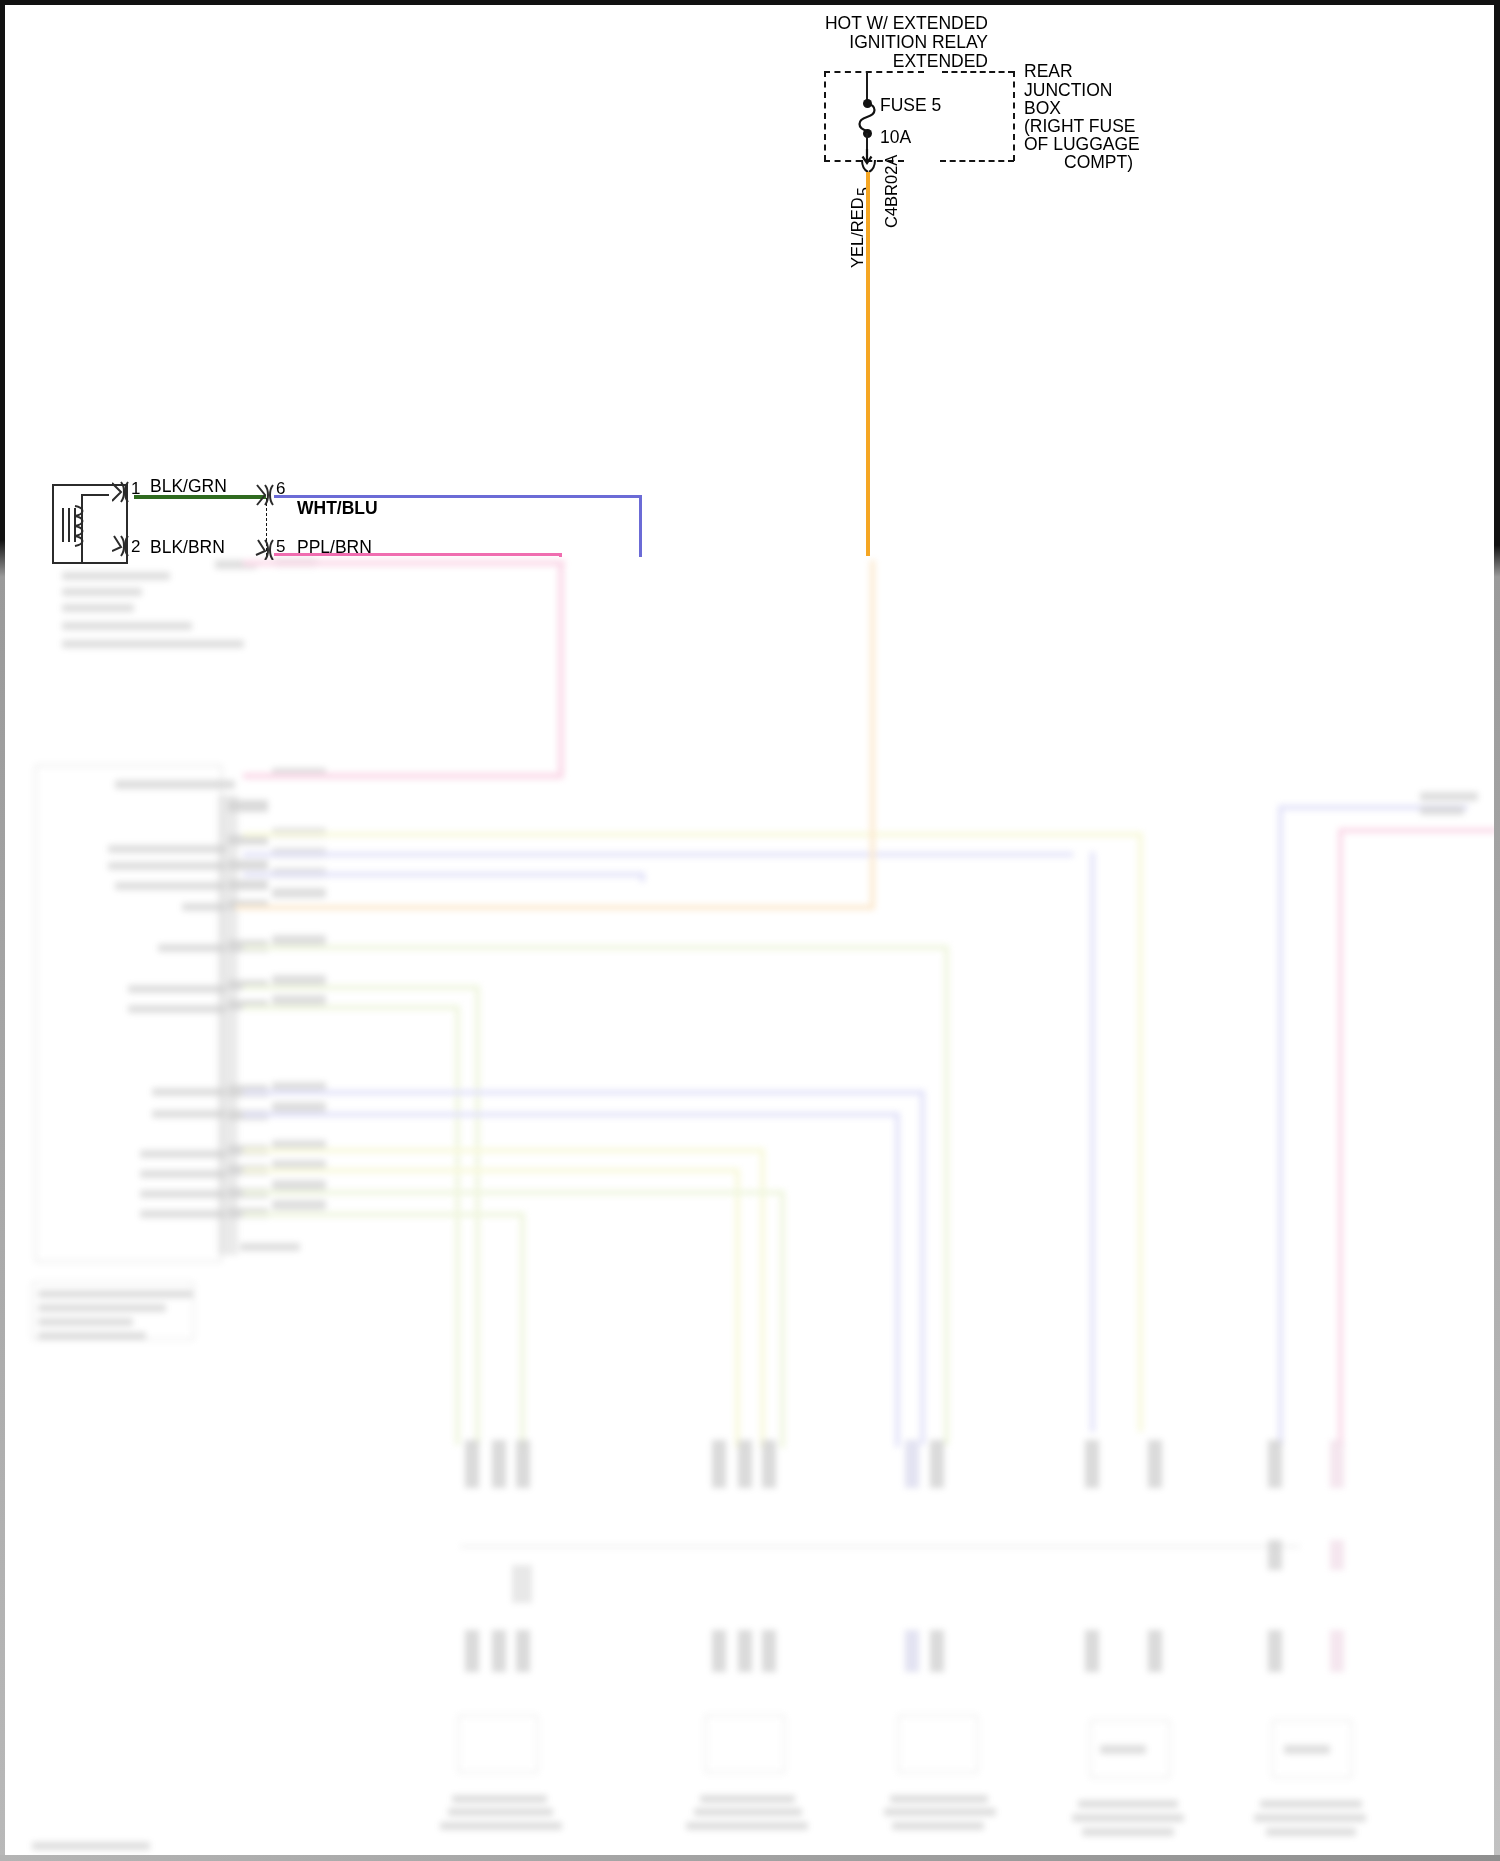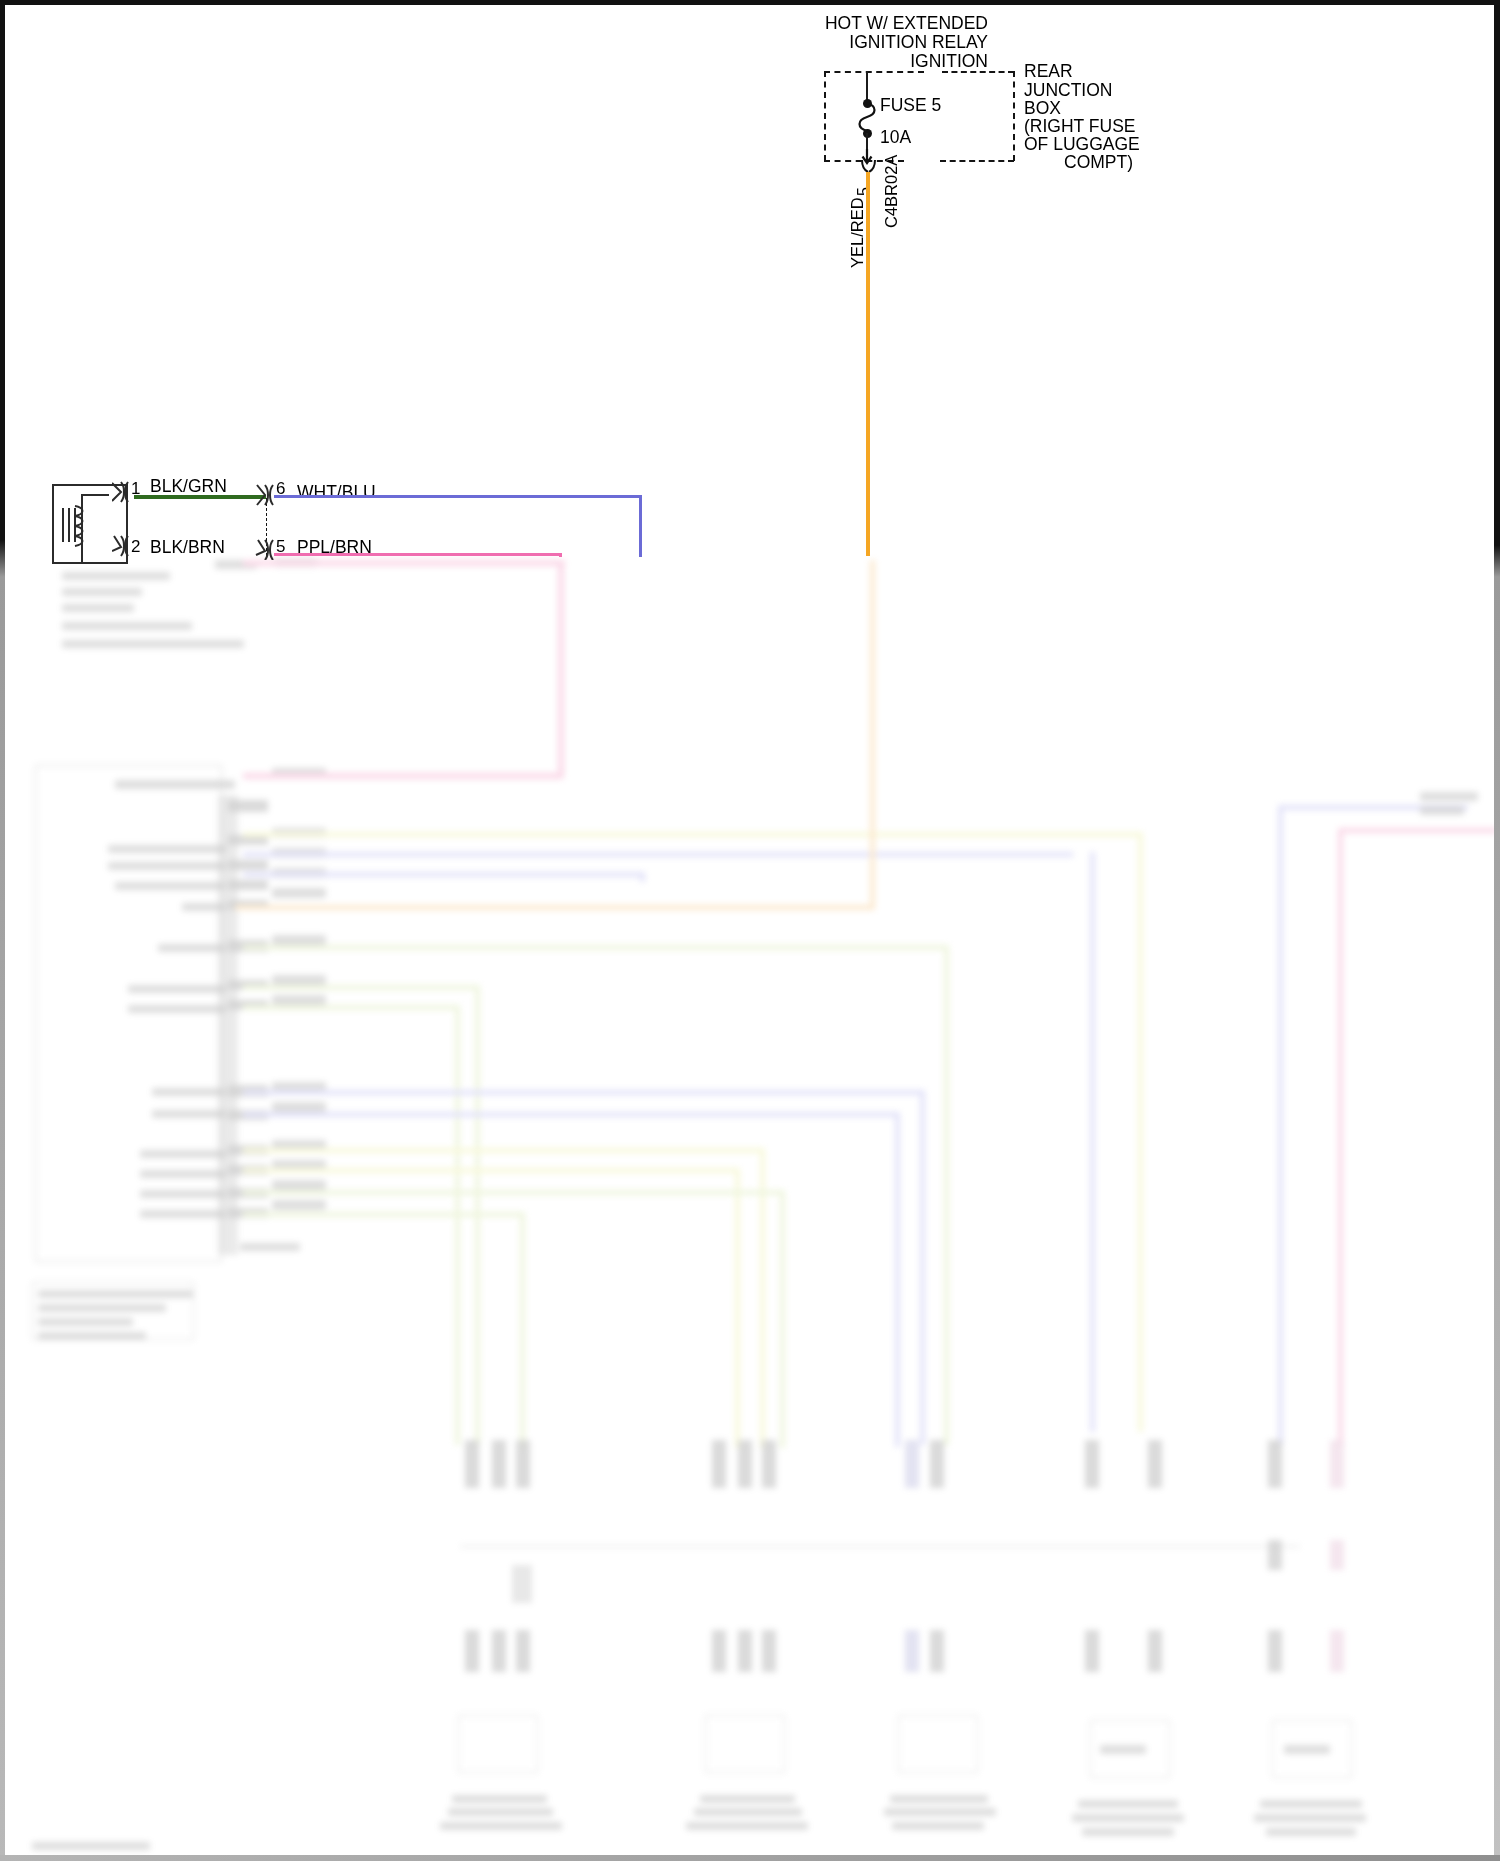--- a/index.html
+++ b/index.html
@@ -223,21 +223,21 @@
     <div class="bglabel" style="left:1284px;top:1745px;width:46px;height:9px;"></div>
     <div class="bglabel" style="left:1260px;top:1800px;width:102px;height:8px;"></div>
     <div class="bglabel" style="left:1254px;top:1814px;width:112px;height:8px;"></div>
     <div class="bglabel" style="left:1266px;top:1828px;width:90px;height:8px;"></div>
 
     <div class="bglabel" style="left:32px;top:1842px;width:118px;height:8px;"></div>
   </div>
 
   <div class="txt txt-c" style="left:748px;top:14px;width:240px;">HOT W/ EXTENDED</div>
   <div class="txt txt-c" style="left:748px;top:33px;width:240px;">IGNITION RELAY</div>
-  <div class="txt txt-c" style="left:748px;top:52px;width:240px;">IGNITION</div>
+  <div class="txt txt-c" style="left:748px;top:52px;width:240px;">EXTENDED</div>
 
   <div class="dash-h" style="left:824px;top:71px;width:100px;"></div>
   <div class="dash-h" style="left:942px;top:71px;width:72px;"></div>
   <div class="dash-v" style="left:824px;top:71px;height:90px;"></div>
   <div class="dash-v" style="left:1013px;top:71px;height:90px;"></div>
   <div class="dash-h" style="left:824px;top:160px;width:80px;"></div>
   <div class="dash-h" style="left:940px;top:160px;width:74px;"></div>
 
   <div class="blk" style="left:866px;top:71px;width:2.2px;height:30px;"></div>
 
@@ -320,21 +320,21 @@
   </svg>
   <svg class="fg" style="left:255px;top:536px;" width="24" height="24">
     <path d="M3 4 L10 15 L1 19" stroke="#2b2b2b" stroke-width="2" fill="none"></path>
     <path d="M10 4 C 14 9, 14 19, 10 24" stroke="#2b2b2b" stroke-width="2" fill="none"></path>
     <path d="M18 4 C 14 9, 14 19, 18 24" stroke="#2b2b2b" stroke-width="2" fill="none"></path>
   </svg>
 
   <div class="txt" style="left:276px;top:479px;font-size:17px;">6</div>
   <div class="txt" style="left:276px;top:537px;font-size:17px;">5</div>
 
-  <div class="txt" style="left:297px;top:483px;">WHT/BLU</div>
+  <div class="txt" style="left:297px;top:499px;font-weight:bold;">WHT/BLU</div>
   <div class="txt" style="left:297px;top:538px;">PPL/BRN</div>
 
   <div class="wire-blue" style="left:274px;top:495px;width:368px;height:3.2px;"></div>
   <div class="wire-blue" style="left:639px;top:495px;width:3.2px;height:62px;"></div>
 
   <div class="wire-pink" style="left:274px;top:553px;width:288px;height:3.4px;"></div>
   <div class="wire-pink" style="left:559px;top:553px;width:3.4px;height:4px;"></div>
 
   <div class="frame-top"></div>
   <div class="frame-left"></div>

